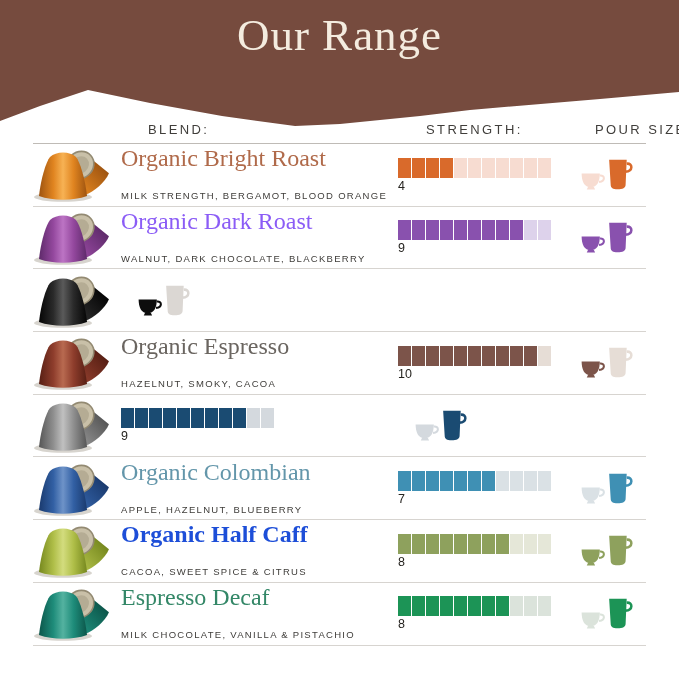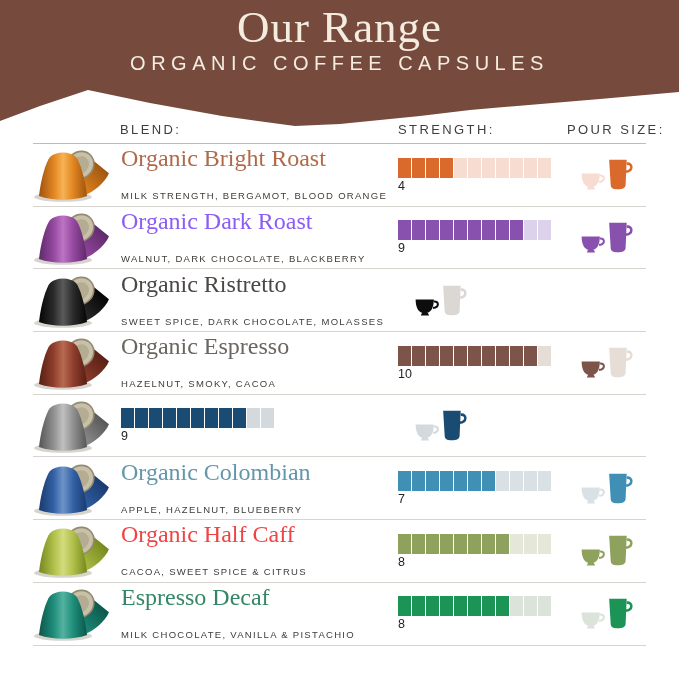--- a/index.html
+++ b/index.html
@@ -8,32 +8,32 @@
     font-family:"Liberation Sans",sans-serif;
   }
   
   .hero{
     position:absolute;top:0;left:0;width:679px;height:130px;
     text-align:center;
     clip-path:polygon(0 0,679px 0,679px 92px,600px 99px,470px 110px,420px 116px,
       340px 124px,295px 126px,222px 116px,150px 103px,88px 90px,40px 106px,0 121px);
   }
   .hero h1{
-    margin:0;padding-top:4px;
+    margin:0;padding-top:12px;
     font-family:"Liberation Serif","DejaVu Serif",serif;font-weight:400;
     font-size:45px;letter-spacing:1px;line-height:1.05;
   }
   .hero .sub{margin-top:1px;font-size:20px;letter-spacing:5.5px;font-weight:400;}
   
   .colheads{
     position:absolute;top:116px;left:33px;width:613px;height:27px;
     border-bottom:1px solid #BFBBB6;
     font-size:13px;letter-spacing:2.4px;color:#403E3B;
   }
-  .ch{position:absolute;bottom:6px;white-space:nowrap;}
+  .ch{position:absolute;bottom:6px;white-space:nowrap;margin-left:28px;}
   .ch-blend{left:87px}
   .ch-strength{left:365px}
   .ch-pour{left:534px}
   
   #rows{position:absolute;top:144px;left:33px;width:613px;}
   .row{
     position:relative;height:61.7px;border-bottom:1px solid #D7D4D0;
     display:grid;grid-template-columns:88px 277px 166px 1fr;align-items:center;
   }
   .cap{margin-left:-6px;margin-top:1px;line-height:0;}
@@ -47,21 +47,20 @@
   .pour{display:flex;align-items:flex-end;padding-left:16px;line-height:0;}
   .pour .cup{margin-right:-1px;}
 </style>
 </head>
 <body>
 
 <div class="page">
 
   <header class="hero" id="hero" style="background: rgb(118, 75, 62); color: rgb(244, 236, 223);">
     <h1>Our Range</h1>
-    <div class="sub">ORGANIC COFFEE CAPSULES</div>
   </header>
 
   <div class="colheads">
     <span class="ch ch-blend">BLEND:</span>
     <span class="ch ch-strength">STRENGTH:</span>
     <span class="ch ch-pour">POUR SIZE:</span>
   </div>
 
   <div id="rows">
   <div class="row">
@@ -192,24 +191,20 @@
     </linearGradient>
   </defs>
   <g transform="translate(52,18) rotate(-42)">
     <path d="M-12,1 C-7,-3 7,-3 12,1 L16,27 C8,31 -8,31 -16,27 Z" fill="url(#capb2)"></path>
     <ellipse cx="0" cy="1.5" rx="14.5" ry="13" fill="#C9C0A8" stroke="#938A72" stroke-width="1.6"></ellipse>
     <ellipse cx="0" cy="1.5" rx="9.5" ry="8.2" fill="#B5AC94"></ellipse>
   </g>
   <ellipse cx="36" cy="51" rx="29" ry="4.8" fill="#D7D4CE"></ellipse>
   <path d="M12,50 C14,32 19,16 23,11 C29,5 43,5 49,11 C53,16 58,32 60,50 C46,55 26,55 12,50 Z" fill="url(#capg2)"></path>
   </svg></div>
-    <div class="txt">
-      <div class="nm" style="color: rgb(75, 71, 69);">Organic Ristretto</div>
-      <div class="nt">SWEET SPICE, DARK CHOCOLATE, MOLASSES</div>
-    </div>
     <div class="pour">
       <span class="cup"><svg viewBox="0 0 34 24" width="27" height="19" xmlns="http://www.w3.org/2000/svg">
   <path d="M2,2 H25 C25,12 21.5,19.5 13.5,19.5 C5.5,19.5 2,12 2,2 Z" fill="#0D0D0D"></path>
   <path d="M25,4.5 C31.5,3.5 32.5,11.5 24,12.5" fill="none" stroke="#0D0D0D" stroke-width="2.6"></path>
   <path d="M10,19 L8.5,22 H19 L17.5,19 Z" fill="#0D0D0D"></path>
   </svg></span>
       <span class="mug"><svg viewBox="0 0 30 36" width="27" height="33" xmlns="http://www.w3.org/2000/svg">
   <path d="M3.5,1.5 H23 L21.8,29.5 C21.8,33 18.6,34.5 12.8,34.5 C7.6,34.5 5.2,33 5.2,29.5 Z" fill="#DBD7D3"></path>
   <path d="M23,6 C29.8,5 30.5,14.5 21.5,14.8" fill="none" stroke="#DBD7D3" stroke-width="2.8"></path>
   </svg></span>
@@ -397,21 +392,21 @@
   </defs>
   <g transform="translate(52,18) rotate(-42)">
     <path d="M-12,1 C-7,-3 7,-3 12,1 L16,27 C8,31 -8,31 -16,27 Z" fill="url(#capb6)"></path>
     <ellipse cx="0" cy="1.5" rx="14.5" ry="13" fill="#C9C0A8" stroke="#938A72" stroke-width="1.6"></ellipse>
     <ellipse cx="0" cy="1.5" rx="9.5" ry="8.2" fill="#B5AC94"></ellipse>
   </g>
   <ellipse cx="36" cy="51" rx="29" ry="4.8" fill="#D7D4CE"></ellipse>
   <path d="M12,50 C14,32 19,16 23,11 C29,5 43,5 49,11 C53,16 58,32 60,50 C46,55 26,55 12,50 Z" fill="url(#capg6)"></path>
   </svg></div>
     <div class="txt">
-      <div class="nm" style="color: #ef4444;">Organic Half Caff</div>
+      <div class="nm" style="color: #1d4ed8; font-weight: bold;">Organic Half Caff</div>
       <div class="nt">CACOA, SWEET SPICE &amp; CITRUS</div>
     </div>
     <div class="str">
       <div class="bar">
             <span class="seg" style="background: rgb(142, 161, 93);"></span>
             <span class="seg" style="background: rgb(142, 161, 93);"></span>
             <span class="seg" style="background: rgb(142, 161, 93);"></span>
             <span class="seg" style="background: rgb(142, 161, 93);"></span>
             <span class="seg" style="background: rgb(142, 161, 93);"></span>
             <span class="seg" style="background: rgb(142, 161, 93);"></span>

